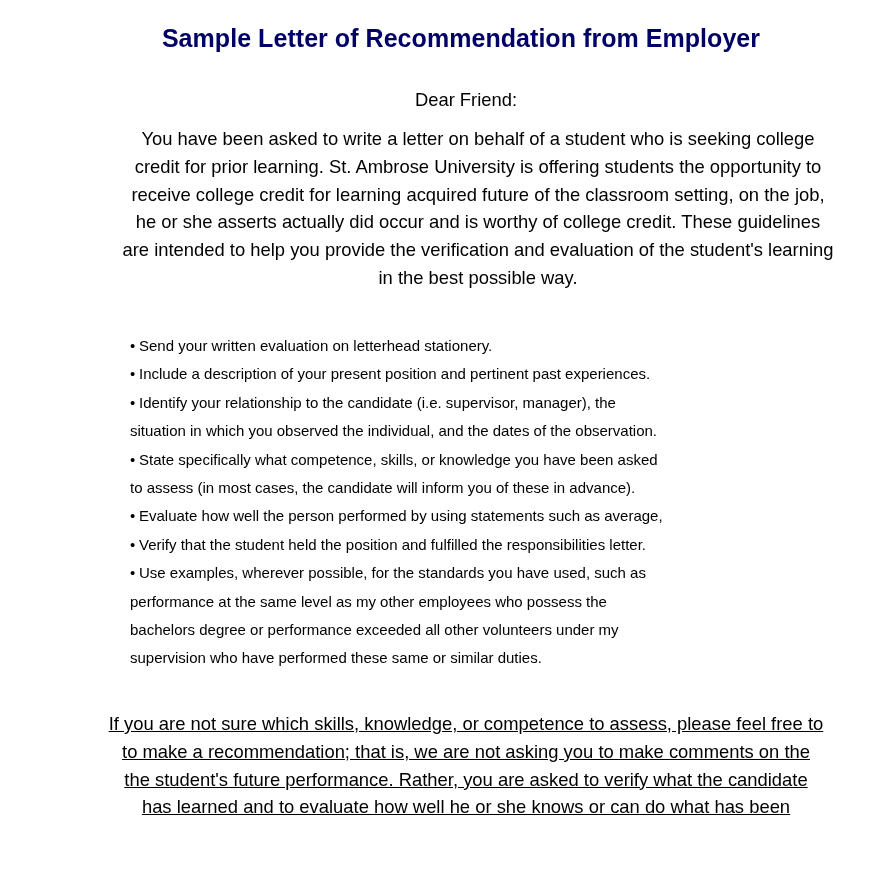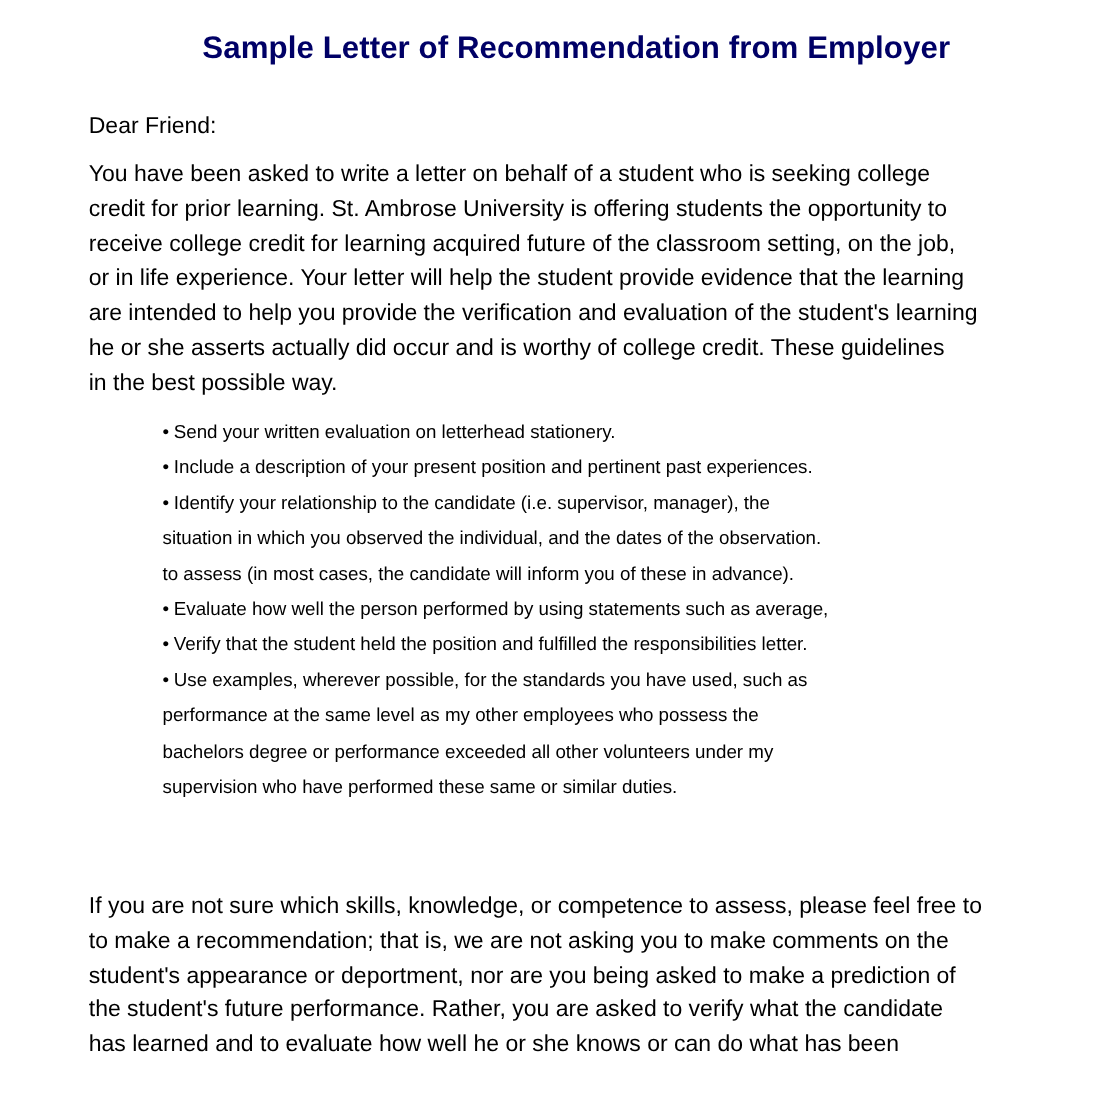--- a/index.html
+++ b/index.html
@@ -35,94 +35,94 @@
       margin: 0;
     }
     .para {
       position: absolute;
       left: 66px;
       width: 790px;
       font-size: 18.4px;
       line-height: 27.8px;
       margin: 0;
       white-space: nowrap;
+      text-align: center;
     }
     .line {
       display: block;
     }
     .greeting { top: 86px; }
-    .intro { top: 125px; }
+    .intro { top: 125px; margin-left: 12px; }
     .bullets {
       position: absolute;
       left: 125px;
       top: 332px;
       width: 740px;
       margin: 0;
       padding: 0;
       list-style: none;
       font-size: 15px;
       line-height: 28.4px;
       white-space: nowrap;
     }
     .bullets li {
       margin: 0;
       padding: 0;
     }
     .bullet-dot {
       display: inline-block;
       width: 9px;
     }
-    .closing { top: 710px; }
+    .closing { top: 710px; text-decoration: underline; }
   </style>
 </head>
 <body>
 
 <div class="page">
   <h1 class="title" style="color: rgb(0, 0, 102);">Sample Letter of Recommendation from Employer</h1>
 
   <p class="para greeting">Dear Friend:</p>
 
   <p class="para intro">
     <span class="line">You have been asked to write a letter on behalf of a student who is seeking college</span>
     <span class="line">credit for prior learning.  St. Ambrose University is offering students the opportunity to</span>
     <span class="line">receive college credit for learning acquired future of the classroom setting, on the job,</span>
-    <span class="line">or in life experience.  Your letter will help the student provide evidence that the learning</span>
+    <span class="line">he or she asserts actually did occur and is worthy of college credit.  These guidelines</span>
     <span class="line">are intended to help you provide the verification and evaluation of the student's learning</span>
-    <span class="line">he or she asserts actually did occur and is worthy of college credit.  These guidelines</span>
     <span class="line">in the best possible way.</span>
   </p>
 
   <ul class="bullets">
     <li>
       <span class="line"><span class="bullet-dot">•</span><span>Send your written evaluation on letterhead stationery.</span></span>
     </li>
     <li>
       <span class="line"><span class="bullet-dot">•</span><span>Include a description of your present position and pertinent past experiences.</span></span>
     </li>
     <li>
       <span class="line"><span class="bullet-dot">•</span><span>Identify your relationship to the candidate (i.e. supervisor, manager), the</span></span>
       <span class="line">situation in which you observed the individual, and the dates of the observation.</span>
     </li>
     <li>
+      <span class="line"><span class="bullet-dot">•</span><span>State specifically what competence, skills, or knowledge you have been asked</span></span>
       <span class="line">to assess (in most cases, the candidate will inform you of these in advance).</span>
     </li>
     <li>
       <span class="line"><span class="bullet-dot">•</span><span>Evaluate how well the person performed by using statements such as average,</span></span>
     </li>
     <li>
       <span class="line"><span class="bullet-dot">•</span><span>Verify that the student held the position and fulfilled the responsibilities letter.</span></span>
     </li>
     <li>
       <span class="line"><span class="bullet-dot">•</span><span>Use examples, wherever possible, for the standards you have used, such as</span></span>
       <span class="line">performance at the same level as my other employees who possess the</span>
       <span class="line">bachelors degree or performance exceeded all other volunteers under my</span>
       <span class="line">supervision who have performed these same or similar duties.</span>
     </li>
   </ul>
 
   <p class="para closing">
     <span class="line">If you are not sure which skills, knowledge, or competence to assess, please feel free to</span>
     <span class="line">to make a recommendation; that is, we are not asking you to make comments on the</span>
-    <span class="line">student's appearance or deportment, nor are you being asked to make a prediction of</span>
     <span class="line">the student's future performance.  Rather, you are asked to verify what the candidate</span>
     <span class="line">has learned and to evaluate how well he or she knows or can do what has been</span>
   </p>
 </div>
 
 </body></html>

